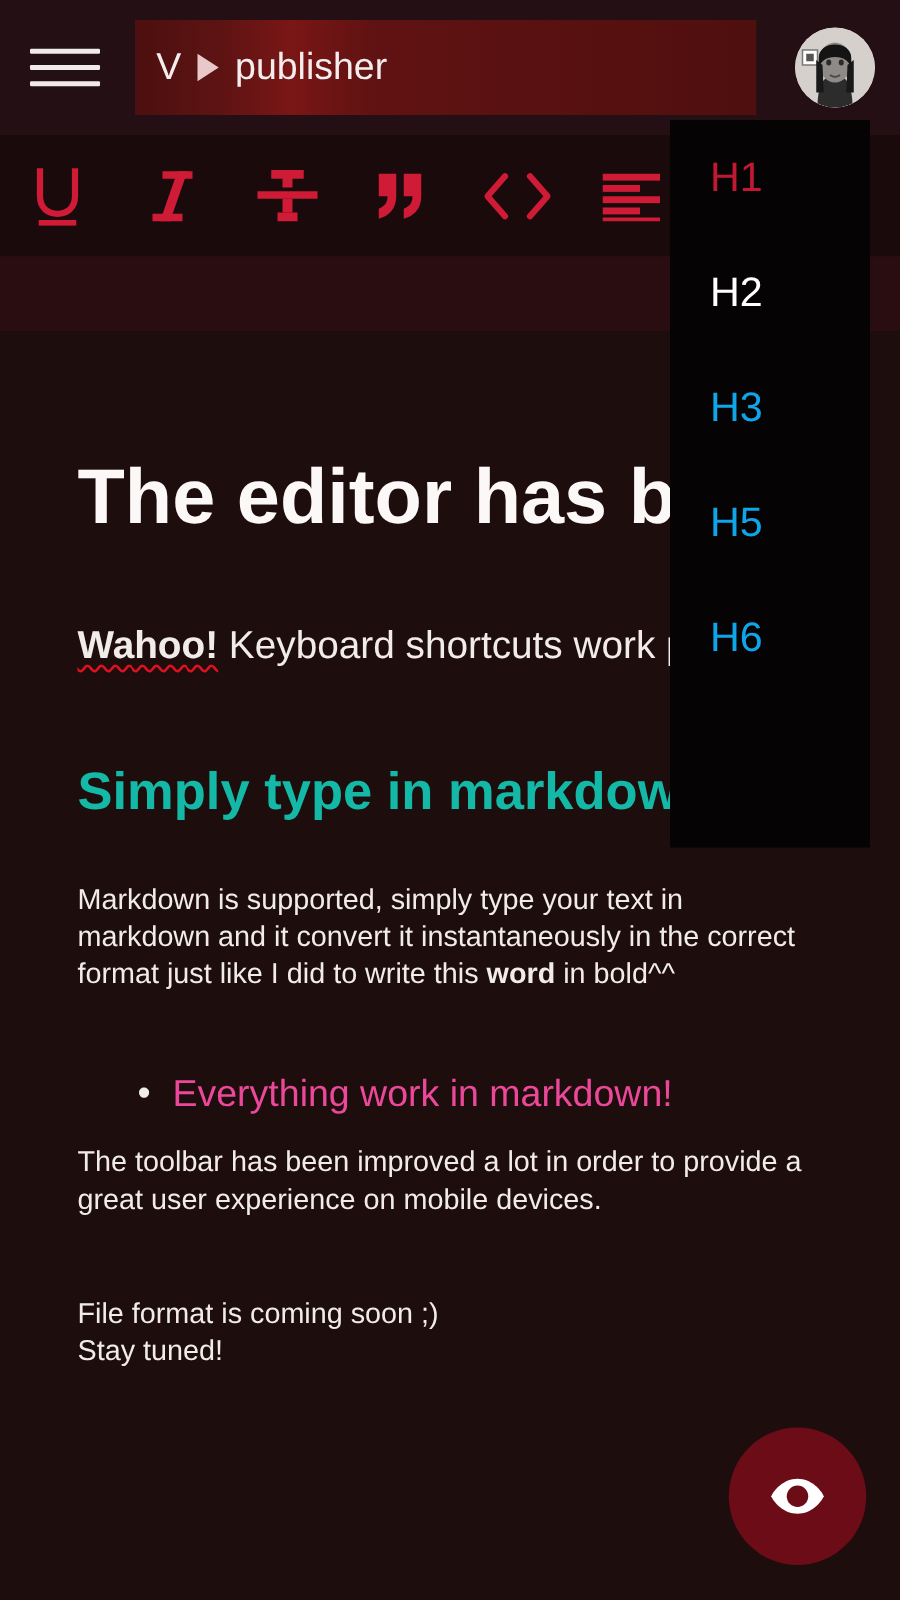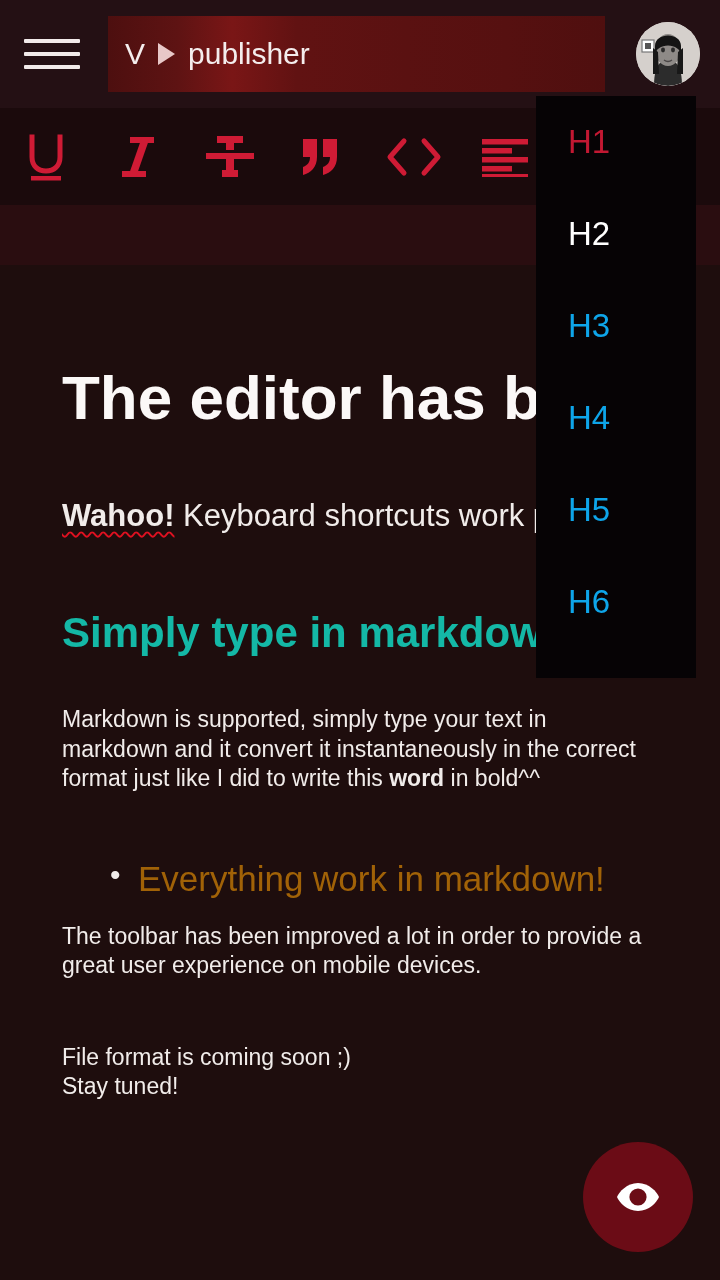--- a/index.html
+++ b/index.html
@@ -95,21 +95,21 @@
     margin-top: 72px; color: #14b8a6; white-space: nowrap;
   }
   .para {
     font-size: 23px; line-height: 1.29; margin-top: 48px; color: #f1ecea;
   }
   .para b { font-weight: 700; }
   .bullets {
     margin-top: 62px; padding-left: 48px; list-style: none;
   }
   .bullets li {
-    font-size: 35px; line-height: 1.3; color: #a16207;
+    font-size: 30px; line-height: 1.3; color: #ec4899;
     position: relative; padding-left: 28px; margin-bottom: 8px;
   }
   .bullets li::before {
     content: "\2022"; position: absolute; left: 0; top: -1px;
     font-size: 30px; color: #f1ecea;
   }
   .para2 { margin-top: 20px; }
   .para3 { margin-top: 62px; }
 
   
@@ -266,23 +266,20 @@
   <div class="dropdown">
     <div class="dd-item dd-1">
       <span>H1</span>
     </div>
     <div class="dd-item dd-2">
       <span>H2</span>
     </div>
     <div class="dd-item dd-3">
       <span>H3</span>
     </div>
-    <div class="dd-item dd-4">
-      <span>H4</span>
-    </div>
     <div class="dd-item dd-5">
       <span>H5</span>
     </div>
     <div class="dd-item dd-6">
       <span>H6</span>
     </div>
   </div>
 
   <div class="fab">
     <svg width="46" height="32" viewBox="0 0 46 32">

